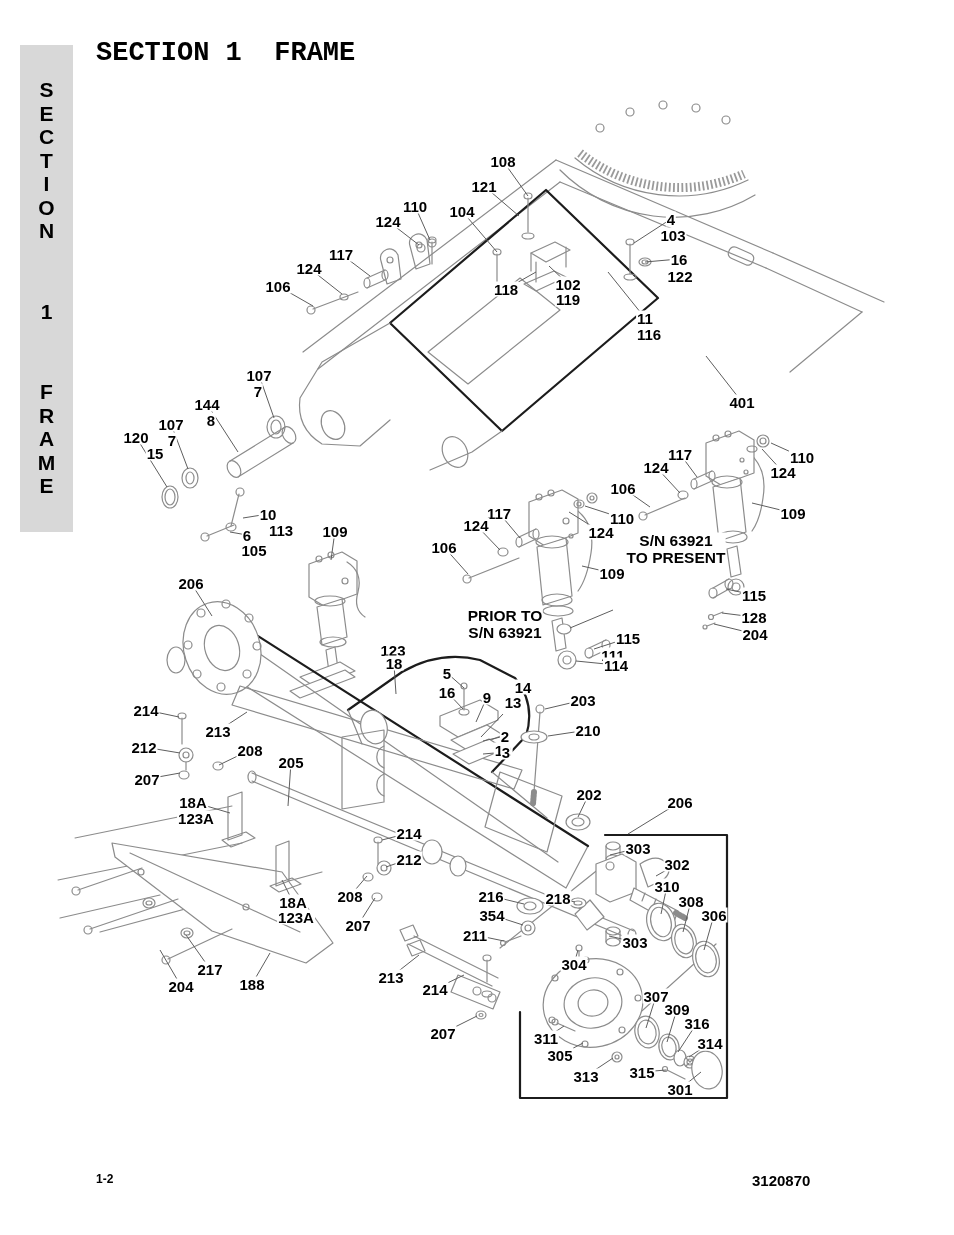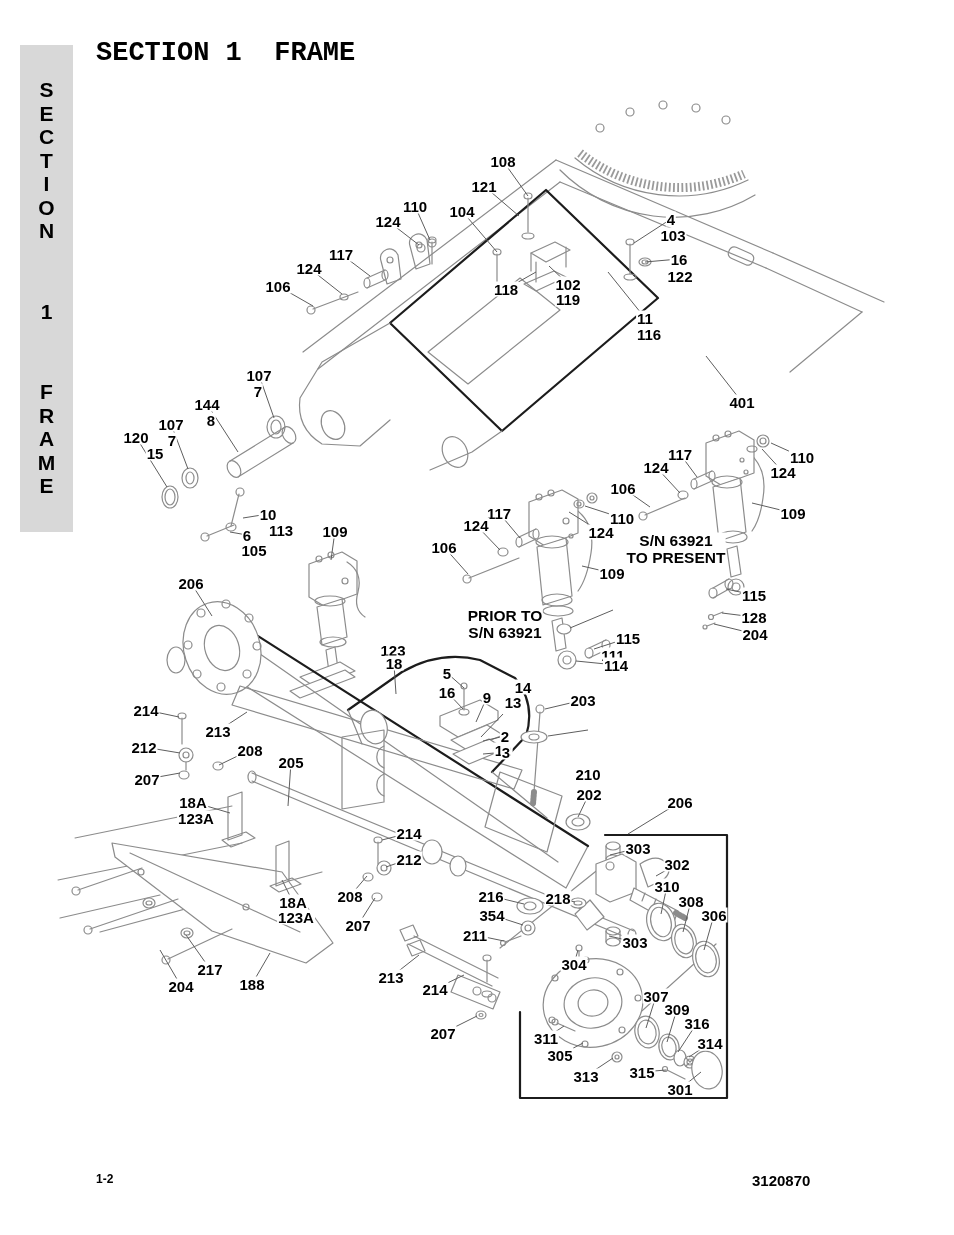--- a/index.html
+++ b/index.html
@@ -543,21 +543,21 @@
         <div class="callout" style="left: 394px; top: 663px;">18</div>
         <div class="callout" style="left: 447px; top: 673px;">5</div>
         <div class="callout" style="left: 447px; top: 692px;">16</div>
         <div class="callout" style="left: 487px; top: 697px;">9</div>
         <div class="callout" style="left: 523px; top: 687px;">14</div>
         <div class="callout" style="left: 513px; top: 702px;">13</div>
         <div class="callout" style="left: 503px; top: 714px; margin-top: 36px;">12</div>
         <div class="callout" style="left: 505px; top: 736px;">2</div>
         <div class="callout" style="left: 506px; top: 752px;">3</div>
         <div class="callout" style="left: 583px; top: 700px;">203</div>
-        <div class="callout" style="left: 588px; top: 730px; margin-top: 44px;">210</div>
+        <div class="callout" style="left: 588px; top: 730px;">210</div>
         <div class="callout" style="left: 146px; top: 710px;">214</div>
         <div class="callout" style="left: 218px; top: 731px;">213</div>
         <div class="callout" style="left: 144px; top: 747px;">212</div>
         <div class="callout" style="left: 250px; top: 750px;">208</div>
         <div class="callout" style="left: 147px; top: 779px;">207</div>
         <div class="callout" style="left: 291px; top: 762px;">205</div>
         <div class="callout" style="left: 193px; top: 802px;">18A</div>
         <div class="callout" style="left: 196px; top: 818px;">123A</div>
         <div class="callout" style="left: 589px; top: 794px;">202</div>
         <div class="callout" style="left: 680px; top: 802px;">206</div>

